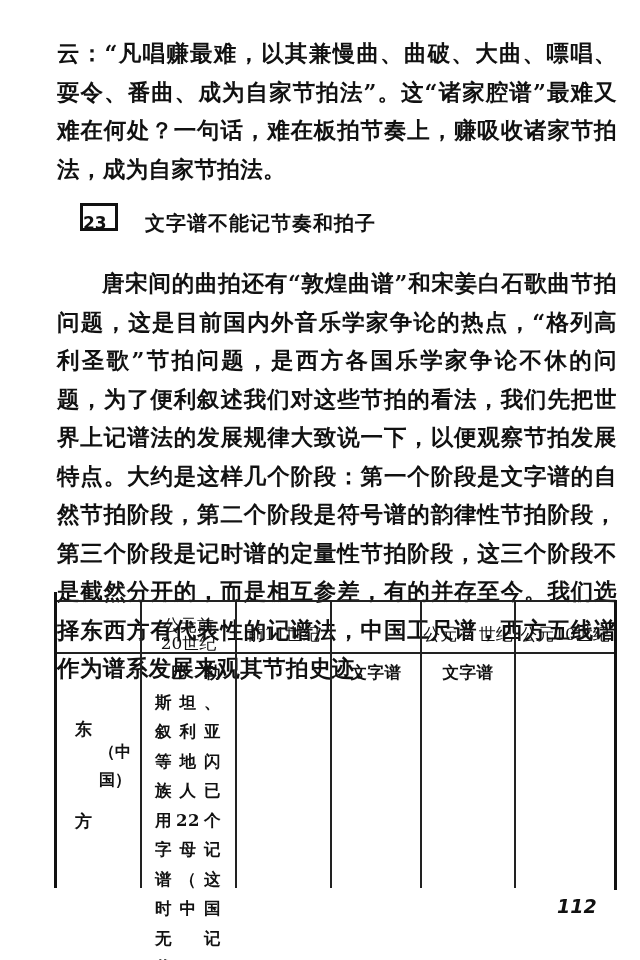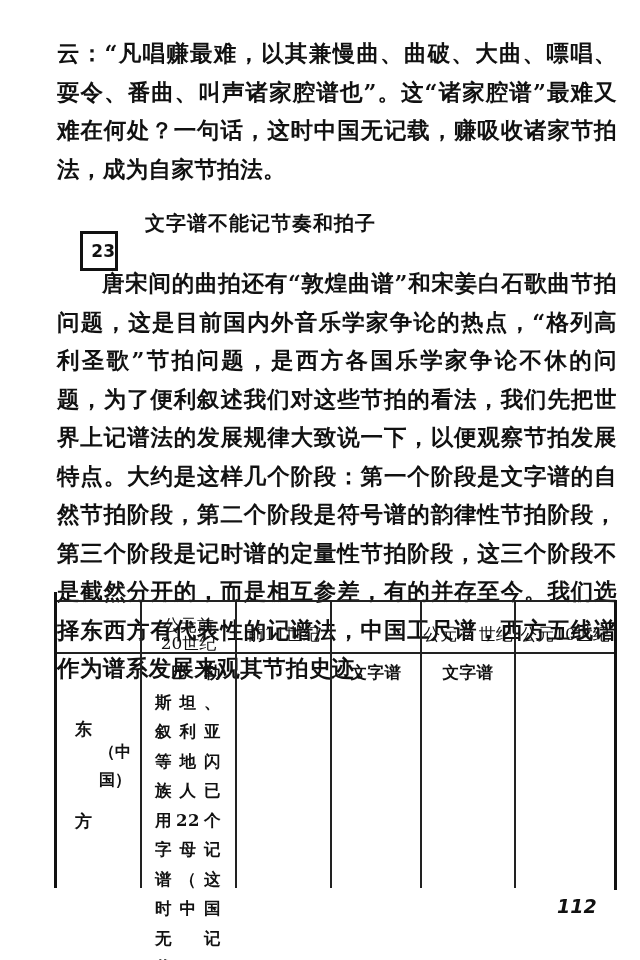--- a/index.html
+++ b/index.html
@@ -9,24 +9,24 @@
     }
     .para {
       position: absolute; left: 57px; width: 560px;
       font-size: 22.5px; line-height: 38.5px; letter-spacing: 0.4px;
       text-align: justify; font-weight: bold;
     }
     .para p { margin: 0; }
     .p1 { top: 34px; }
     .p2 { top: 264px; text-indent: 45px; }
     .heading-box {
-      position: absolute; left: 80px; top: 203px; width: 38px; height: 40px;
+      position: absolute; left: 80px; top: 203px; width: 38px; height: 28px;
       border: 3px solid #111; box-sizing: border-box;
       font-family: "DejaVu Sans", "Liberation Sans", sans-serif; font-weight: bold;
-      font-size: 17px; line-height: 34px; text-align: right; margin-top: 28px;
+      font-size: 17px; line-height: 34px; text-align: left;
     }
     .heading-text {
       position: absolute; left: 145px; top: 210px;
       font-family: "DejaVu Sans", "Liberation Sans", sans-serif; font-weight: bold;
       font-size: 20px; letter-spacing: 1px;
     }
     .table-wrap { position: absolute; left: 57px; top: 592px; width: 557px; height: 296px; }
     .tbl-left-border { position: absolute; left: -3px; top: 0; width: 3px; height: 296px; background: #111; }
     .tbl-right-border { position: absolute; right: -3px; top: 8px; width: 3px; height: 290px; background: #111; }
     .tbl-top { position: absolute; left: 0; top: 8px; width: 557px; height: 2px; background: #222; }
@@ -61,21 +61,21 @@
       font-family: "DejaVu Sans", "Liberation Sans", sans-serif; font-size: 11.5px; color: #8a8a8a; margin-top: 48px;
     }
     .watermark .domain { color: #d0662d; }
   </style>
 </head>
 <body>
 
 <div>
 
   <div class="para p1">
-    <p>云：“凡唱赚最难，以其兼慢曲、曲破、大曲、嘌唱、耍令、番曲、叫声诸家腔谱也”。这“诸家腔谱”最难又难在何处？一句话，这时中国无记载，赚吸收诸家节拍法，成为自家节拍法。</p>
+    <p>云：“凡唱赚最难，以其兼慢曲、曲破、大曲、嘌唱、耍令、番曲、成为自家节拍法”。这“诸家腔谱”最难又难在何处？一句话，难在板拍节奏上，赚吸收诸家节拍法，成为自家节拍法。</p>
   </div>
 
   <div class="heading-box">
     <span>23</span>
   </div>
   <div class="heading-text">文字谱不能记节奏和拍子</div>
 
   <div class="para p2">
     <p>唐宋间的曲拍还有“敦煌曲谱”和宋姜白石歌曲节拍问题，这是目前国内外音乐学家争论的热点，“格列高利圣歌”节拍问题，是西方各国乐学家争论不休的问题，为了便利叙述我们对这些节拍的看法，我们先把世界上记谱法的发展规律大致说一下，以便观察节拍发展特点。大约是这样几个阶段：第一个阶段是文字谱的自然节拍阶段，第二个阶段是符号谱的韵律性节拍阶段，第三个阶段是记时谱的定量性节拍阶段，这三个阶段不是截然分开的，而是相互参差，有的并存至今。我们选择东西方有代表性的记谱法，中国工尺谱，西方五线谱作为谱系发展来观其节拍史迹。</p>
   </div>

